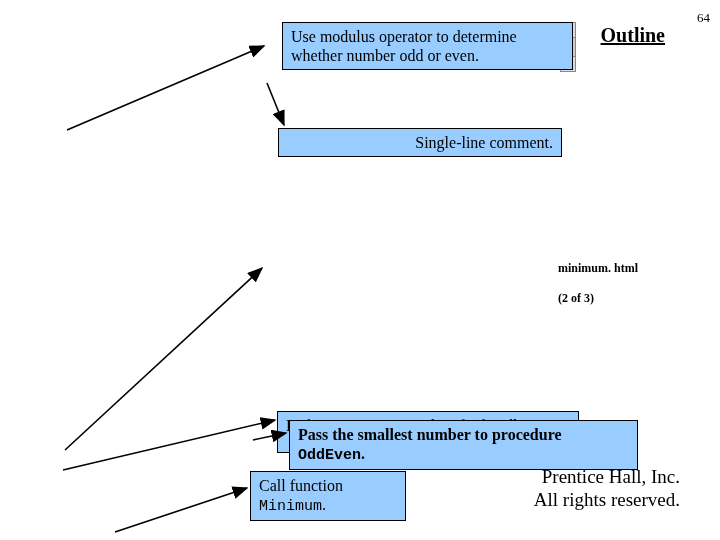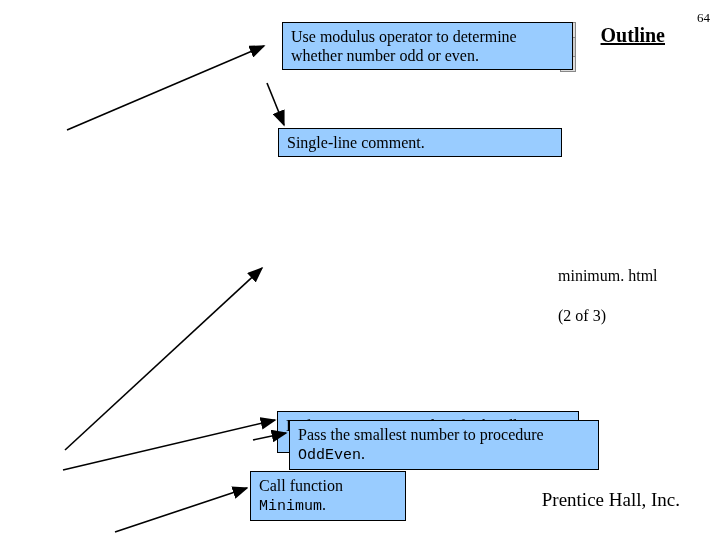--- a/index.html
+++ b/index.html
@@ -53,22 +53,22 @@
     align-items: center;
     justify-content: center;
   }
   .vscroll .btn.up { top: -1px; }
   .vscroll .btn.down { bottom: -1px; }
   .vscroll svg { display: block; }
   .caption {
     position: absolute;
     left: 558px;
     top: 246px;
-    font-size: 16px;
-    font-weight: normal;
+    font-size: 12px;
+    font-weight: bold;
     line-height: 1.25;
     white-space: pre-line;
   }
   .copyright {
     position: absolute;
     right: 40px;
     bottom: 28px;
     text-align: right;
     font-size: 19px;
     line-height: 1.2;
@@ -91,41 +91,42 @@
   </div>
   <div class="btn down">
     <svg width="10" height="8">
         <path d="M0 0 L10 0 L5 8 Z" fill="#555"></path>
       </svg>
   </div>
 </div>
 
 <div class="callout" style="left:282px; top:22px; width:291px;">Use modulus operator to determine whether number odd or even.</div>
 
-<div class="callout" style="left:278px; top:128px; width:284px;">Single-line comment.</div>
+<div class="callout" style="left:278px; top:128px; width:284px;text-align:right;">Single-line comment.</div>
 
 <div class="caption">
   <span>minimum. html</span><br>
   <span>(2 of 3)</span>
 </div>
 
 <div class="callout" style="left:277px; top:411px; width:302px; height:42px;">
   <span>Define an event procedure for handling</span>
 </div>
 
-<div class="callout" style="left:289px; top:420px; width:310px;">
+<div class="callout" style="left:289px; top:420px; width:349px;font-weight:bold;">
   <span>Pass the smallest number to procedure </span><span class="mono">OddEven</span><span>.</span>
 </div>
 
 <div class="callout" style="left:250px; top:471px; width:156px;">
   <span>Call function </span><span class="mono">Minimum</span><span>.</span>
 </div>
 
 <div class="copyright">
   <div>Prentice Hall, Inc.</div>
+  <div>All rights reserved.</div>
 </div>
 
 <svg class="lines" width="720" height="540">
   <defs>
     <marker id="ah" markerWidth="10" markerHeight="8" refX="9" refY="4" orient="auto">
       <path d="M0,0 L10,4 L0,8 Z" fill="#000"></path>
     </marker>
   </defs>
 
   <line x1="67" y1="130" x2="264" y2="46" stroke="#000" stroke-width="1.6" marker-end="url(#ah)"></line>

